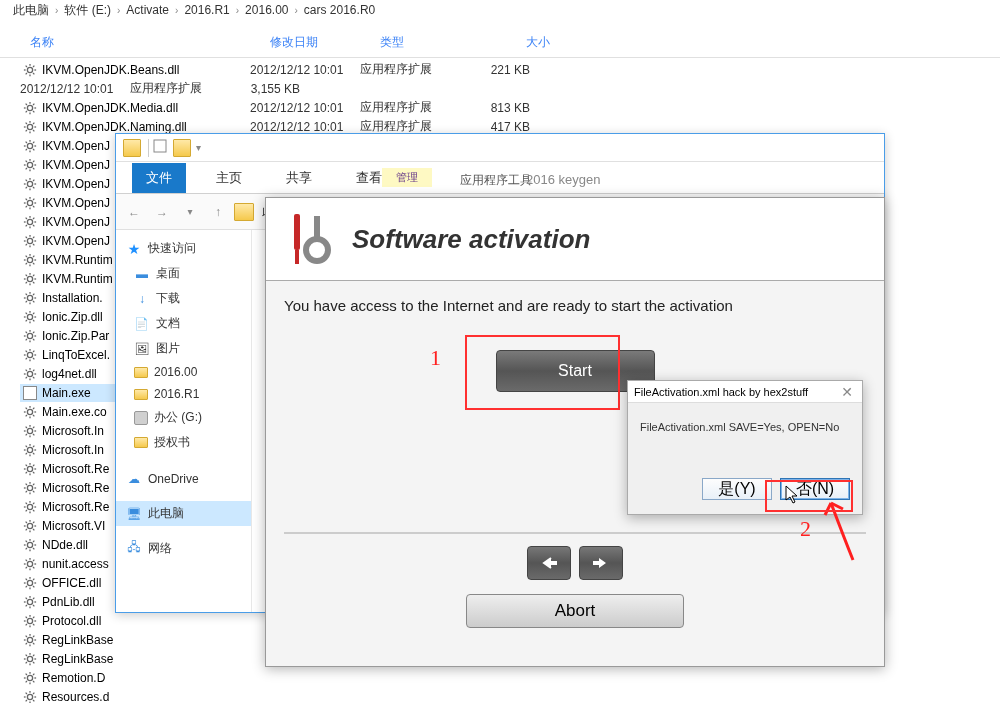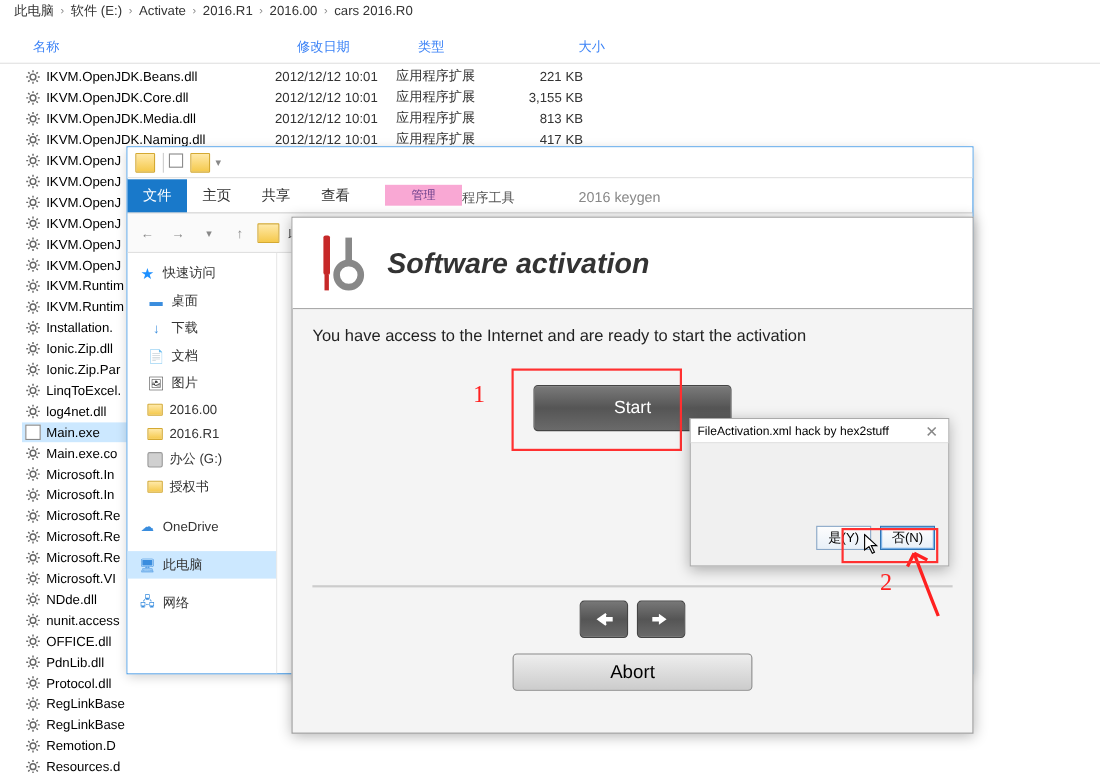--- a/index.html
+++ b/index.html
@@ -26,24 +26,24 @@
     .date-cell { width: 110px; color: #333; }
     .type-cell { width: 110px; color: #333; }
     .size-cell { width: 60px; text-align: right; color: #333; }
 
     
     .fg-explorer { position: absolute; left: 115px; top: 133px; width: 770px; height: 480px; border: 1px solid #4a9de8; background: #fff; box-shadow: 0 2px 10px rgba(0,0,0,0.2); }
     .fg-titlebar { height: 28px; background: #fff; border-bottom: 1px solid #e0e0e0; display: flex; align-items: center; padding: 0 4px; }
     .fg-titlebar .folder-icon { width: 18px; height: 18px; margin: 0 3px; }
     .fg-titlebar .sep { width: 1px; height: 18px; background: #ccc; margin: 0 4px; }
     .fg-ribbon { height: 32px; display: flex; align-items: flex-end; position: relative; border-bottom: 1px solid #d0d0d0; }
-    .fg-ribbon-tab { padding: 6px 14px; font-size: 13px; color: #333; }
+    .fg-ribbon-tab { padding: 6px 14px; font-size: 13px; color: #333; margin-left: 16px; }
     .fg-ribbon-tab.file { background: #1979ca; color: #fff; }
     .fg-ribbon-tab.manage-wrap { position: absolute; left: 220px; top: 0px; }
-    .fg-ribbon-tab.manage-label { background: #f9a8d4; color: #6a3e8a; padding: 2px 24px; font-size: 11px; text-align: center; }
+    .fg-ribbon-tab.manage-label { background: #fef9c3; color: #6a3e8a; padding: 2px 14px; font-size: 11px; text-align: center; }
     .fg-ribbon-tab.manage-sub { padding: 4px 12px; font-size: 12px; color: #555; }
     .fg-titletext { position: absolute; left: 410px; top: 10px; font-size: 13px; color: #888; }
 
     .fg-toolbar { height: 36px; display: flex; align-items: center; padding: 0 6px; gap: 4px; border-bottom: 1px solid #e0e0e0; background: #fafafa; }
     .fg-nav-btn { width: 24px; height: 24px; display: flex; align-items: center; justify-content: center; color: #888; }
     .fg-toolbar .yfolder { width: 20px; height: 18px; }
     .fg-breadcrumb2 { display: flex; align-items: center; font-size: 12px; color: #333; margin-left: 4px; }
 
     .fg-body { display: flex; height: calc(100% - 96px); }
     .fg-sidebar { width: 136px; background: #fff; border-right: 1px solid #e8e8e8; padding: 6px 0; }
@@ -57,36 +57,36 @@
     .disk-icon { width: 14px; height: 14px; background: #d0d0d0; border: 1px solid #999; border-radius: 2px; }
 
     
     .sw-dialog { position: absolute; left: 265px; top: 197px; width: 620px; height: 470px; background: #f4f4f4; border: 1px solid #999; box-shadow: 0 2px 12px rgba(0,0,0,0.3); }
     .sw-hdr { display: flex; align-items: center; padding: 12px 18px; border-bottom: 1px solid #aaa; background: #fff; }
     .sw-tools-icon { width: 50px; height: 58px; margin-right: 18px; position: relative; }
     .sw-title { font-size: 26px; font-weight: bold; font-style: italic; color: #333; }
     .sw-body { padding: 16px 18px; }
     .sw-msg { font-size: 15px; color: #222; margin-bottom: 36px; }
     .sw-start-wrap { display: flex; justify-content: center; position: relative; }
-    .sw-start-btn { width: 180px; height: 42px; background: linear-gradient(#7a7a7a, #555, #6a6a6a); color: #fff; border: 1px solid #444; border-radius: 4px; font-size: 16px; cursor: pointer; }
+    .sw-start-btn { width: 159px; height: 42px; background: linear-gradient(#7a7a7a, #555, #6a6a6a); color: #fff; border: 1px solid #444; border-radius: 4px; font-size: 16px; cursor: pointer; }
     .red-box1 { position: absolute; left: 465px; top: 335px; width: 155px; height: 75px; border: 2px solid #ff3030; z-index: 10; }
     .red-label1 { position: absolute; left: 430px; top: 345px; color: #ff2020; font-size: 22px; font-family: serif; z-index: 10; }
 
     .sw-nav { display: flex; justify-content: center; gap: 8px; margin-top: 140px; padding-top: 12px; border-top: 2px solid #ccc; }
     .sw-nav-btn { width: 44px; height: 34px; background: linear-gradient(#777,#555,#6a6a6a); border: 1px solid #444; border-radius: 4px; color: #fff; display: flex; align-items: center; justify-content: center; font-size: 18px; }
     .sw-abort { display: flex; justify-content: center; margin-top: 14px; }
     .sw-abort-btn { width: 218px; height: 34px; background: linear-gradient(#eee,#ccc); border: 1px solid #888; border-radius: 4px; font-size: 17px; }
 
     
     .modal { position: absolute; left: 627px; top: 380px; width: 236px; height: 135px; background: #f0f0f0; border: 1px solid #aaa; box-shadow: 0 3px 12px rgba(0,0,0,0.3); z-index: 20; }
     .modal-titlebar { display: flex; justify-content: space-between; align-items: center; height: 22px; padding: 0 6px; font-size: 11px; background: #fff; border-bottom: 1px solid #ddd; }
     .modal-close { width: 18px; height: 18px; display: flex; align-items: center; justify-content: center; color: #888; font-size: 14px; }
     .modal-msg { padding: 18px 12px; font-size: 11px; color: #333; }
     .modal-btns { display: flex; justify-content: flex-end; gap: 8px; padding: 0 8px 8px; position: absolute; bottom: 6px; right: 4px; }
-    .modal-btn { width: 50px; height: 22px; font-size: 12px; border: 1px solid #8aa8c8; background: linear-gradient(#fdfdfd,#e8f0f8); }
+    .modal-btn { width: 70px; height: 22px; font-size: 16px; border: 1px solid #8aa8c8; background: linear-gradient(#fdfdfd,#e8f0f8); }
     .modal-btn.focused { border: 1px solid #2e74b5; box-shadow: inset 0 0 0 1px #7db3e8; }
     .red-box2 { position: absolute; left: 765px; top: 480px; width: 88px; height: 32px; border: 2px solid #ff3030; z-index: 30; }
     .red-label2 { position: absolute; left: 800px; top: 516px; color: #ff2020; font-size: 22px; font-family: serif; z-index: 30; }
 
     .cursor { position: absolute; left: 785px; top: 485px; z-index: 35; }
 
     
     .red-arrow { position: absolute; left: 823px; top: 495px; z-index: 29; }
   </style>
 </head>
@@ -131,38 +131,20 @@
               </g>
             </svg>
           </span>
           <span>IKVM.OpenJDK.Beans.dll</span>
         </div>
         <div class="date-cell">2012/12/12 10:01</div>
         <div class="type-cell">应用程序扩展</div>
         <div class="size-cell">221 KB</div>
       </div>
       <div class="bg-file-row">
-        <div class="fname-cell">
-          <span class="file-icon gear-icon">
-            <svg viewBox="0 0 16 16">
-              <circle cx="8" cy="8" r="3" fill="none" stroke="#666" stroke-width="1.5"></circle>
-              <g stroke="#666" stroke-width="1.5">
-                <line x1="8" y1="1" x2="8" y2="3"></line>
-                <line x1="8" y1="13" x2="8" y2="15"></line>
-                <line x1="1" y1="8" x2="3" y2="8"></line>
-                <line x1="13" y1="8" x2="15" y2="8"></line>
-                <line x1="3" y1="3" x2="4.5" y2="4.5"></line>
-                <line x1="11.5" y1="11.5" x2="13" y2="13"></line>
-                <line x1="3" y1="13" x2="4.5" y2="11.5"></line>
-                <line x1="11.5" y1="4.5" x2="13" y2="3"></line>
-              </g>
-            </svg>
-          </span>
-          <span>IKVM.OpenJDK.Core.dll</span>
-        </div>
         <div class="date-cell">2012/12/12 10:01</div>
         <div class="type-cell">应用程序扩展</div>
         <div class="size-cell">3,155 KB</div>
       </div>
       <div class="bg-file-row">
         <div class="fname-cell">
           <span class="file-icon gear-icon">
             <svg viewBox="0 0 16 16">
               <circle cx="8" cy="8" r="3" fill="none" stroke="#666" stroke-width="1.5"></circle>
               <g stroke="#666" stroke-width="1.5">
@@ -934,20 +916,21 @@
 </div>
 
 <div class="red-box1"></div>
 <div class="red-label1">1</div>
 
 <div class="modal">
   <div class="modal-titlebar">
     <span>FileActivation.xml hack by hex2stuff</span>
     <span class="modal-close">✕</span>
   </div>
+  <div class="modal-msg">FileActivation.xml SAVE=Yes, OPEN=No</div>
   <div class="modal-btns">
     <button class="modal-btn">是(Y)</button>
     <button class="modal-btn focused">否(N)</button>
   </div>
 </div>
 
 <div class="red-box2"></div>
 <div class="red-label2">2</div>
 
 <div class="red-arrow">

